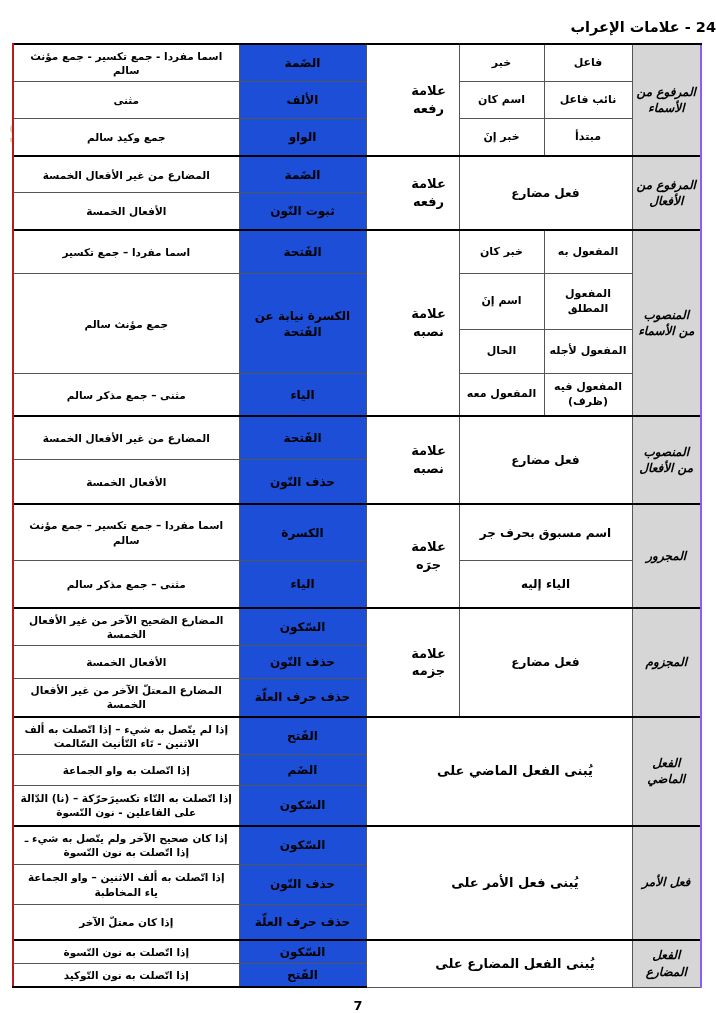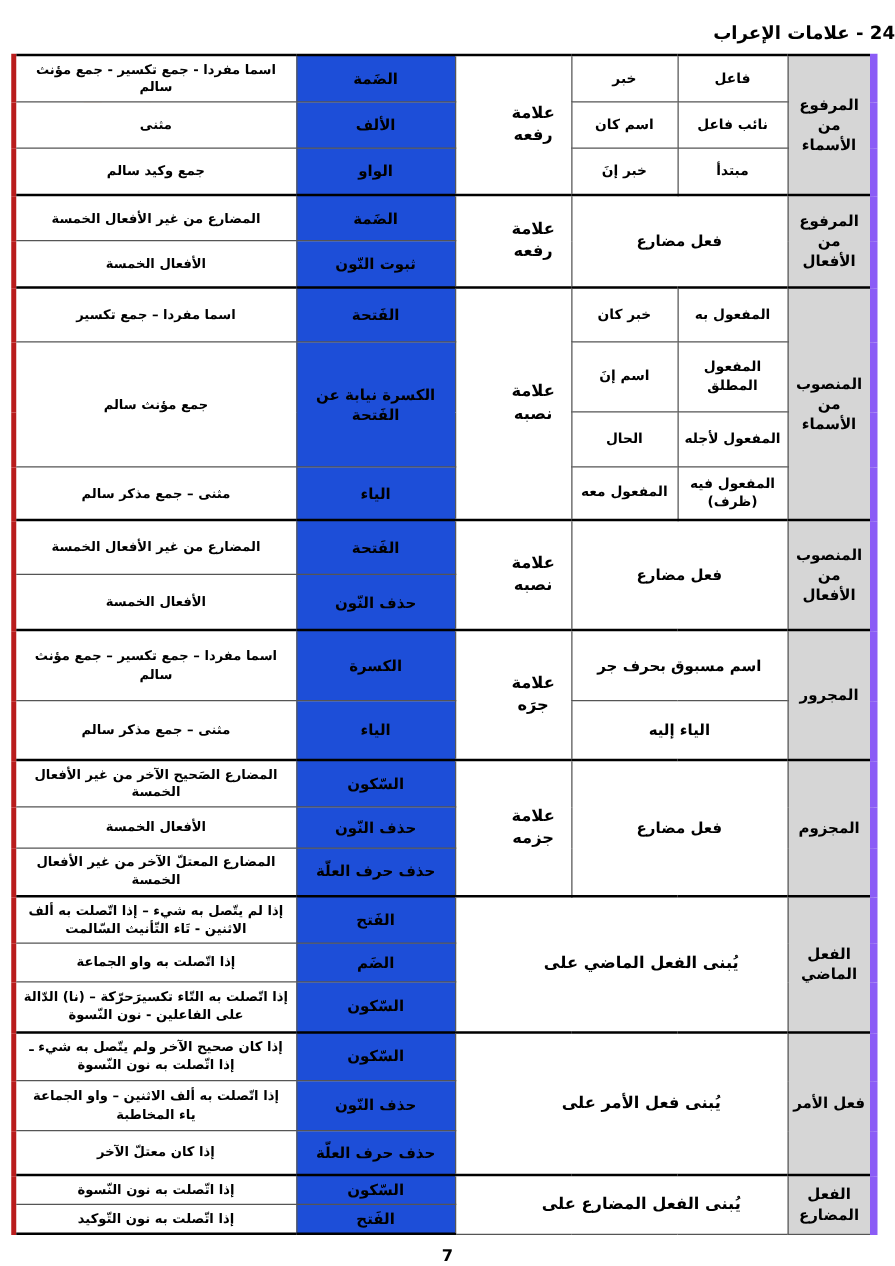--- a/index.html
+++ b/index.html
@@ -111,24 +111,25 @@
     border-top: 2px solid #000000;
   }
   table.irab tr.first-row > td {
     border-top: 2px solid #000000;
   }
   table.irab tr.last-row > td {
     border-bottom: 2px solid #000000;
     text-align: center;
   }
   table.irab td.edge-right {
-    border-right: 6px solid #8b5cf6;
+    border-right: 2px solid #8b5cf6;
+    font-style: italic;
   }
   table.irab td.edge-left {
-    border-left: 4px solid #b91c1c;
+    border-left: 2px solid #b91c1c;
     margin-left: 47px;
   }
 
   
   #page-footer {
     position: relative;
     z-index: 2;
     text-align: center;
     font-size: 13px;
     font-weight: bold;

